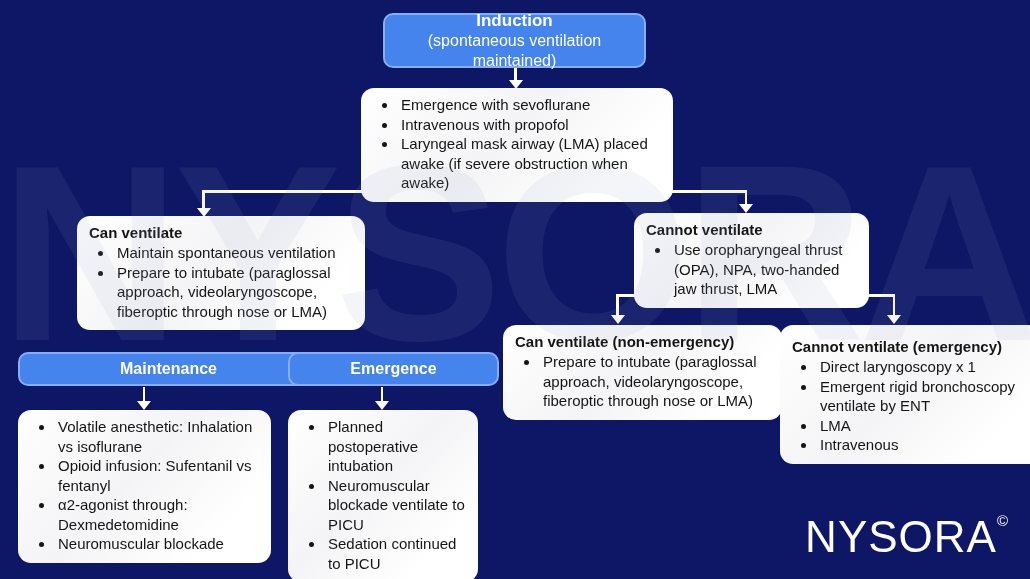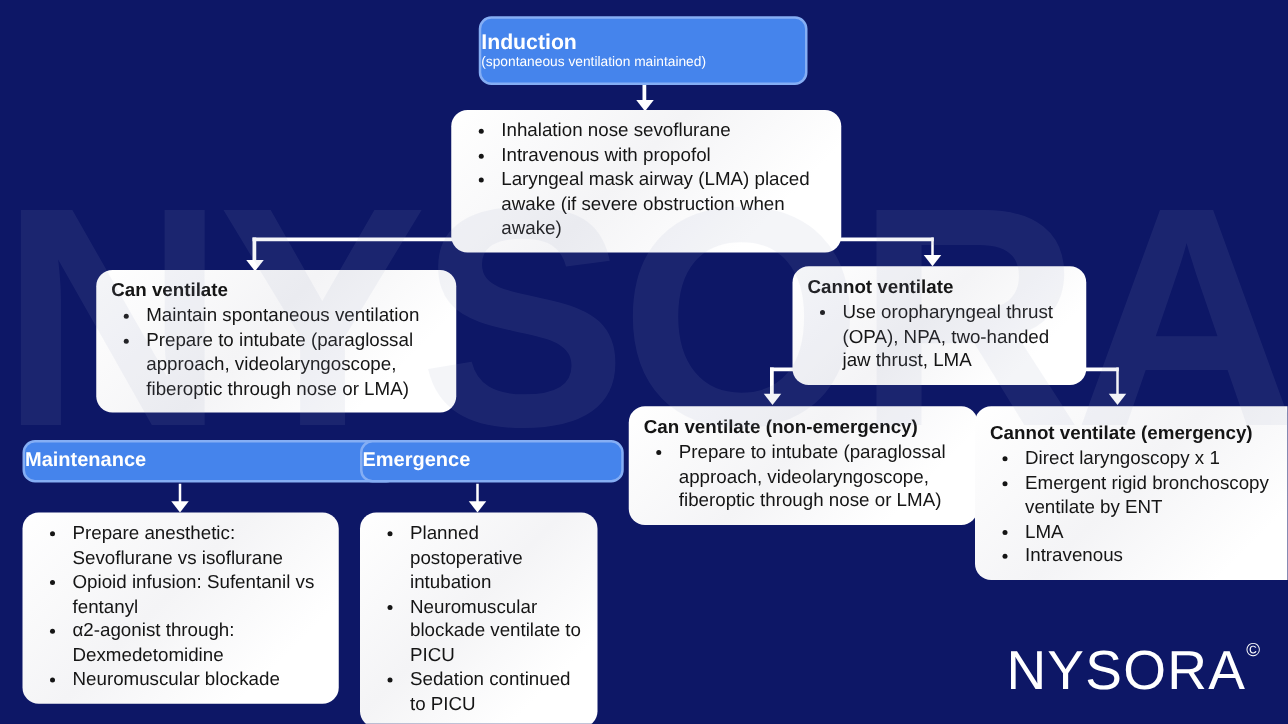--- a/index.html
+++ b/index.html
@@ -30,25 +30,25 @@
     white-space:nowrap;
   }
 
   
   .pill{
     position:absolute;z-index:2;
     background:var(--accent);
     border:2px solid var(--accent_border);
     border-radius:10px;
     color:var(--text_light);
-    text-align:left;
+    text-align:center;
     display:flex;flex-direction:column;justify-content:center;
   }
   .pill-title{font-weight:bold;font-size:17px;line-height:1.25;}
-  .pill-sub{font-size:11px;line-height:1.25;}
+  .pill-sub{font-size:16px;line-height:1.25;}
   .pill.small .pill-title{font-size:16px;}
 
   
   .box{
     position:absolute;z-index:2;
     background:linear-gradient(135deg,#ffffff 0%,#f4f4f6 45%,#ffffff 80%);
     border-radius:13px;
     color:var(--text_dark);
     padding:7px 12px 9px 12px;
     font-size:15px;line-height:1.3;
@@ -110,21 +110,21 @@
   <div class="vline" style="left:380.5px;top:387px;height:15px;"></div>
   <div class="arrowhead" style="left:375px;top:401px;"></div>
 
   <div class="pill" style="left:383px;top:13px;width:263px;height:55px;">
     <div class="pill-title">Induction</div>
     <div class="pill-sub">(spontaneous ventilation maintained)</div>
   </div>
 
   <div class="box" style="left:361px;top:88px;width:312px;">
     <ul>
-        <li>Inhalation nose sevoflurane</li>
+        <li>Emergence with sevoflurane</li>
         <li>Intravenous with propofol</li>
         <li>Laryngeal mask airway (LMA) placed awake (if severe obstruction when awake)</li>
       </ul>
   </div>
 
   <div class="box" style="left:77px;top:216px;width:288px;">
     <div class="box-title">Can ventilate</div>
     <ul>
         <li>Maintain spontaneous ventilation</li>
         <li>Prepare to intubate (paraglossal approach, videolaryngoscope, fiberoptic through nose or LMA)</li>
@@ -154,21 +154,21 @@
         <li>Intravenous</li>
       </ul>
   </div>
 
   <div class="pill small" style="left:18px;top:352px;width:301px;height:34px;">
     <div class="pill-title">Maintenance</div>
   </div>
 
   <div class="box" style="left:18px;top:410px;width:253px;">
     <ul>
-        <li>Prepare anesthetic: Sevoflurane vs isoflurane</li>
+        <li>Volatile anesthetic: Inhalation vs isoflurane</li>
         <li>Opioid infusion: Sufentanil vs fentanyl</li>
         <li>α2-agonist through: Dexmedetomidine</li>
         <li>Neuromuscular blockade</li>
       </ul>
   </div>
 
   <div class="pill small" style="left:288px;top:352px;width:211px;height:34px;">
     <div class="pill-title">Emergence</div>
   </div>
 

